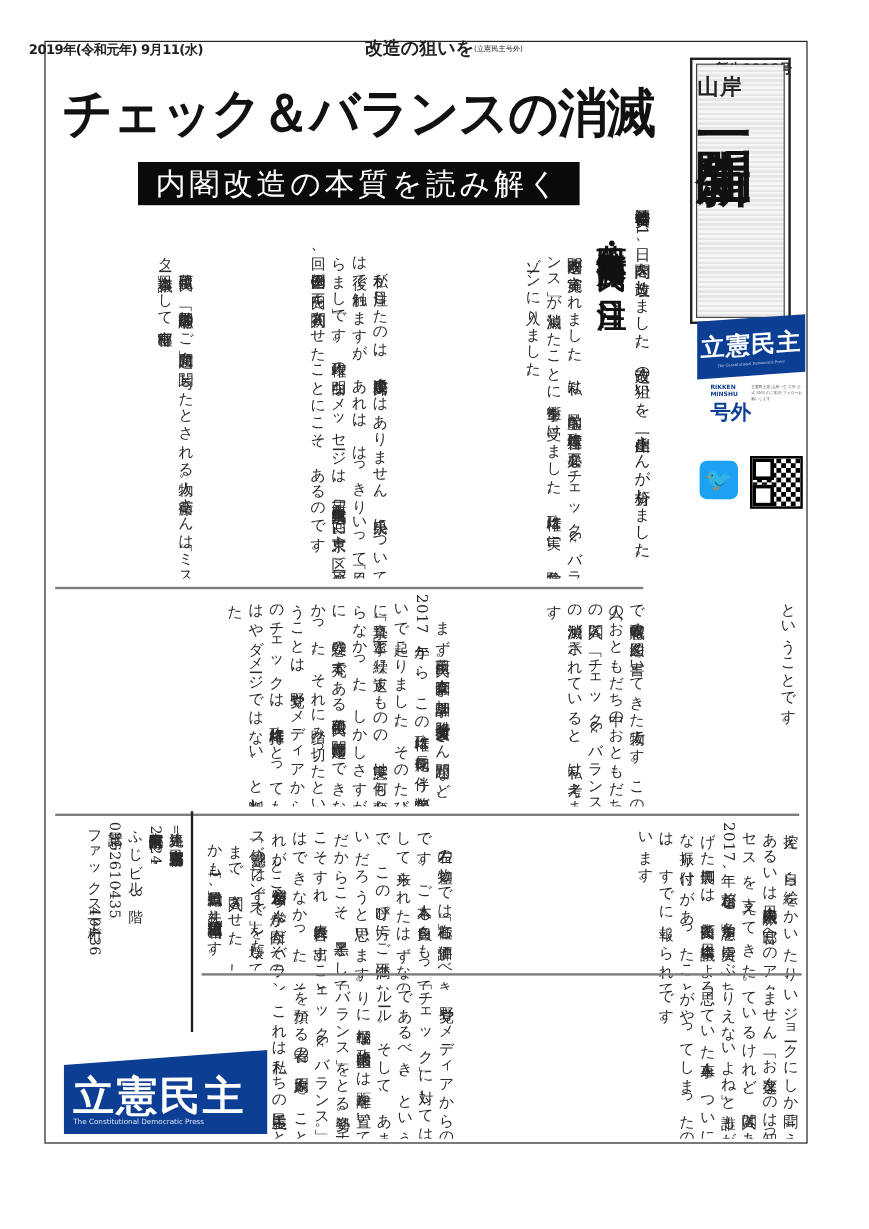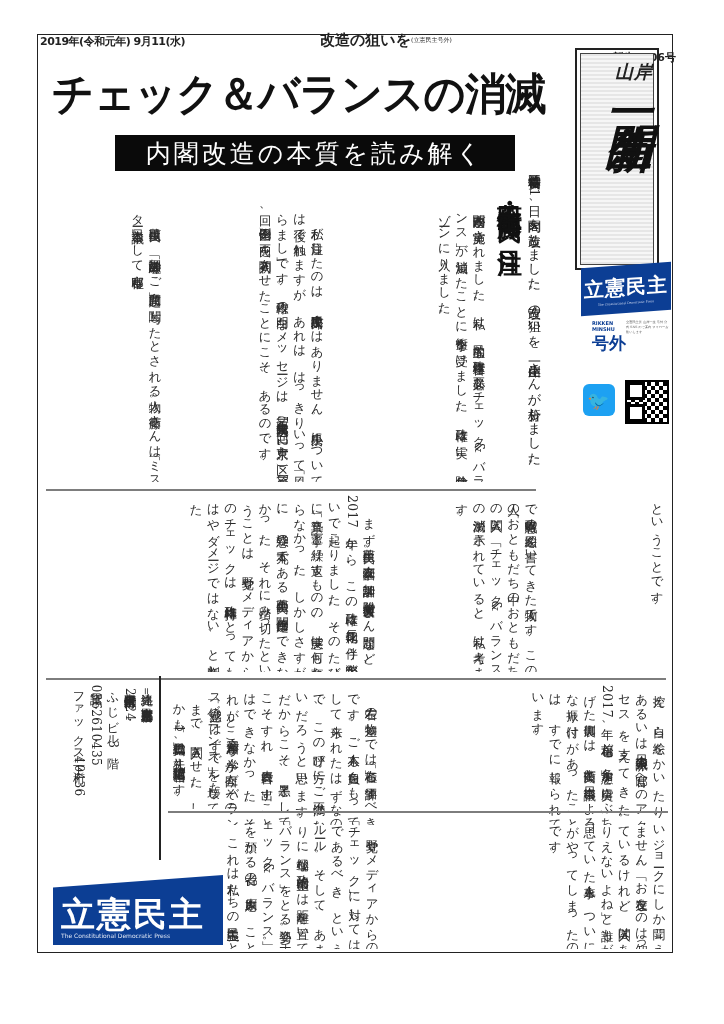--- a/index.html
+++ b/index.html
@@ -1,31 +1,31 @@
 <!DOCTYPE html>
 <html><head>
 <meta charset="utf-8">
 <style>
   * { box-sizing: border-box; margin: 0; padding: 0; }
   html, body { width: 724px; height: 1024px; background: #ffffff; overflow: hidden; }
   body { position: relative; font-family: "DejaVu Serif", "Liberation Serif", serif; color: #222; }
 
-  .masthead-row { position: absolute; top: 34px; left: 40px; width: 636px; height: 16px; font-family: "DejaVu Sans", "Liberation Sans", sans-serif; }
+  .masthead-row { position: absolute; top: 34px; left: 24px; width: 636px; height: 16px; font-family: "DejaVu Sans", "Liberation Sans", sans-serif; }
   .masthead-date { position: absolute; left: 0; top: 0; font-size: 11px; font-weight: bold; letter-spacing: -0.5px; }
   .masthead-title { position: absolute; left: 280px; top: -3px; font-size: 15px; font-weight: bold; }
   .masthead-title .sub { font-size: 6px; font-weight: normal; vertical-align: middle; }
   .masthead-issue { position: absolute; right: 0; top: 0; font-size: 11px; font-weight: bold; margin-top: 16px; }
 
   .frame { position: absolute; left: 37px; top: 34px; width: 636px; height: 919px; border: 1.5px solid #222; }
 
   .headline { position: absolute; left: 14px; top: 30px; font-family: "DejaVu Sans", "Liberation Sans", sans-serif; font-size: 44px; font-weight: bold; letter-spacing: -1px; color: #111; white-space: nowrap; transform: scaleX(0.94); transform-origin: left center; }
-  .subhead { position: absolute; left: 77px; top: 100px; width: 400px; height: 36px; background: #0a0a0a; color: #fff; font-family: "DejaVu Sans", "Liberation Sans", sans-serif; font-size: 25px; letter-spacing: 3px; display: flex; align-items: center; justify-content: center; }
+  .subhead { position: absolute; left: 77px; top: 100px; width: 368px; height: 36px; background: #0a0a0a; color: #fff; font-family: "DejaVu Sans", "Liberation Sans", sans-serif; font-size: 25px; letter-spacing: 3px; display: flex; align-items: center; justify-content: center; }
 
   .logo-box { position: absolute; left: 537px; top: 13px; width: 84px; height: 222px; border: 2px solid #222; padding: 3px; }
-  .logo-inner { width: 100%; height: 100%; border: 1px solid #444; background: repeating-linear-gradient(0deg, #e6e6e6 0 2px, #f6f6f6 2px 4px); display: flex; flex-direction: column; align-items: flex-end; justify-content: flex-start; padding-top: 6px; font-style: italic; }
+  .logo-inner { width: 100%; height: 100%; border: 1px solid #444; background: repeating-linear-gradient(0deg, #e6e6e6 0 2px, #f6f6f6 2px 4px); display: flex; flex-direction: column; align-items: flex-start; justify-content: flex-start; padding-top: 6px; }
   .logo-top { font-family: "DejaVu Sans", "Liberation Sans", sans-serif; font-size: 18px; font-weight: bold; letter-spacing: 1px; }
   .logo-main { font-family: "DejaVu Serif", "Liberation Serif", serif; font-size: 46px; font-weight: bold; line-height: 46px; writing-mode: vertical-rl; margin-top: 4px; color: #111; }
 
   .party-badge { position: absolute; left: 543px; top: 230px; width: 90px; height: 48px; background: #0c3e94; color: #fff; transform: skewY(-4deg); display: flex; flex-direction: column; align-items: center; justify-content: center; }
   .party-badge .name { font-family: "DejaVu Sans", "Liberation Sans", sans-serif; font-weight: bold; font-size: 20px; letter-spacing: 1px; }
   .party-badge .tag { font-size: 3px; color: #cfd8ee; }
 
   .gogai { position: absolute; left: 554px; top: 285px; width: 80px; height: 50px; }
   .gogai .en { font-family: "DejaVu Sans", "Liberation Sans", sans-serif; font-size: 5px; color: #0c3e94; font-weight: bold; line-height: 6px; }
   .gogai .jp { font-family: Liberation Sans, sans-serif; font-size: 17px; color: #0c3e94; font-weight: bold; }

